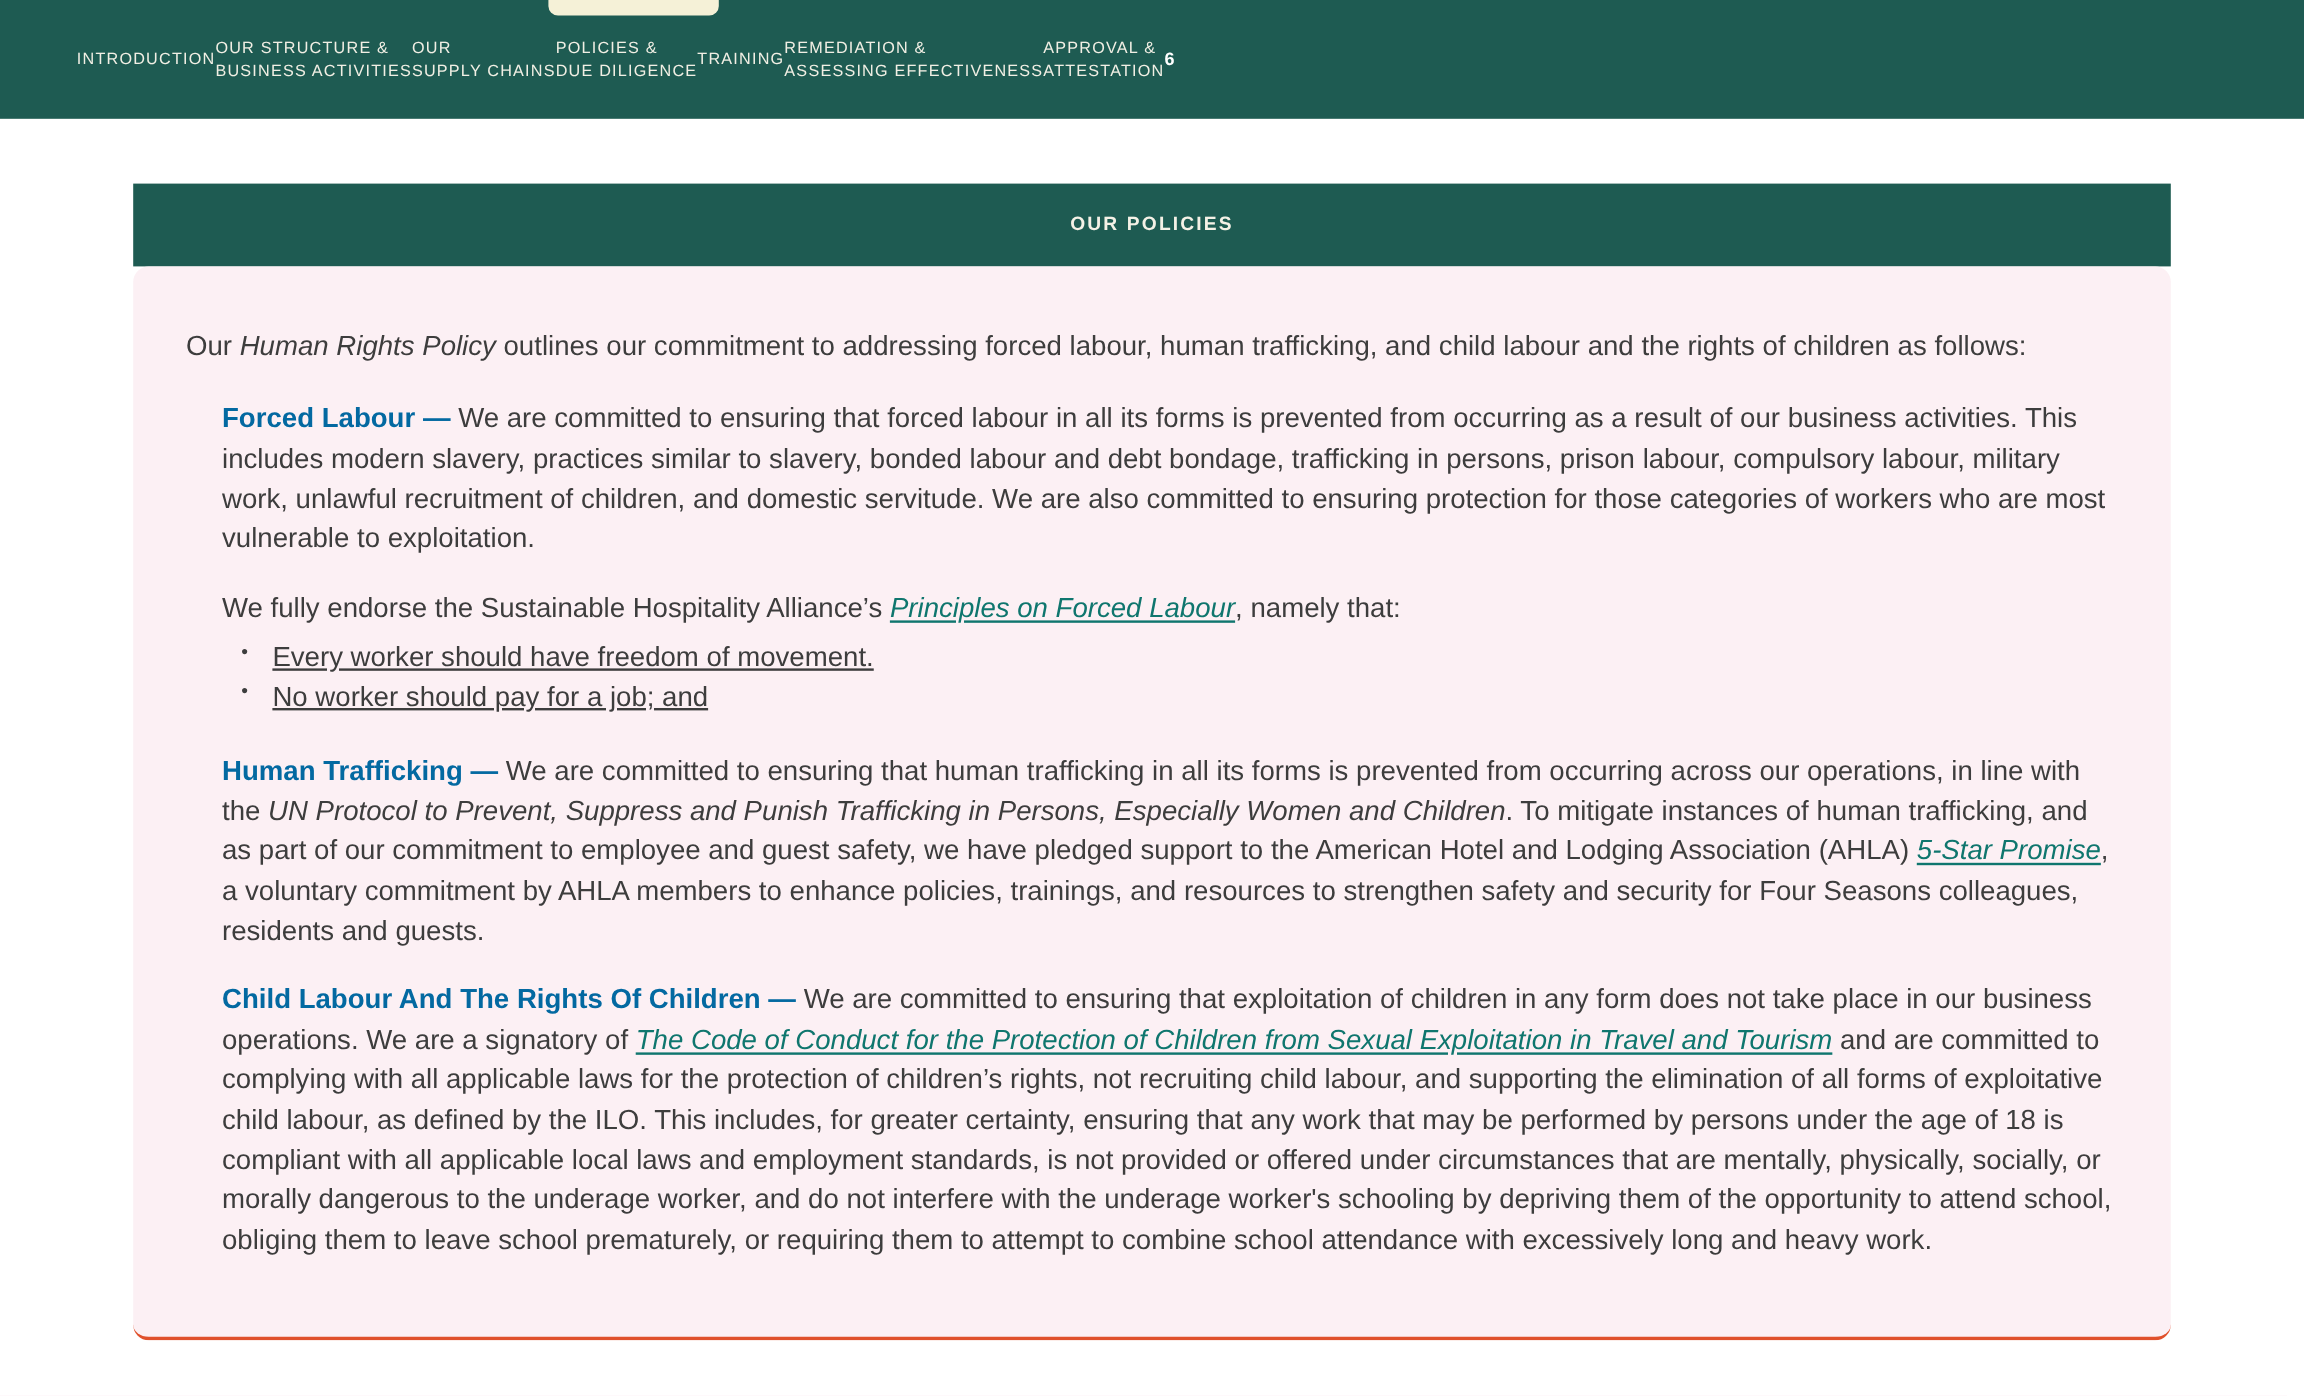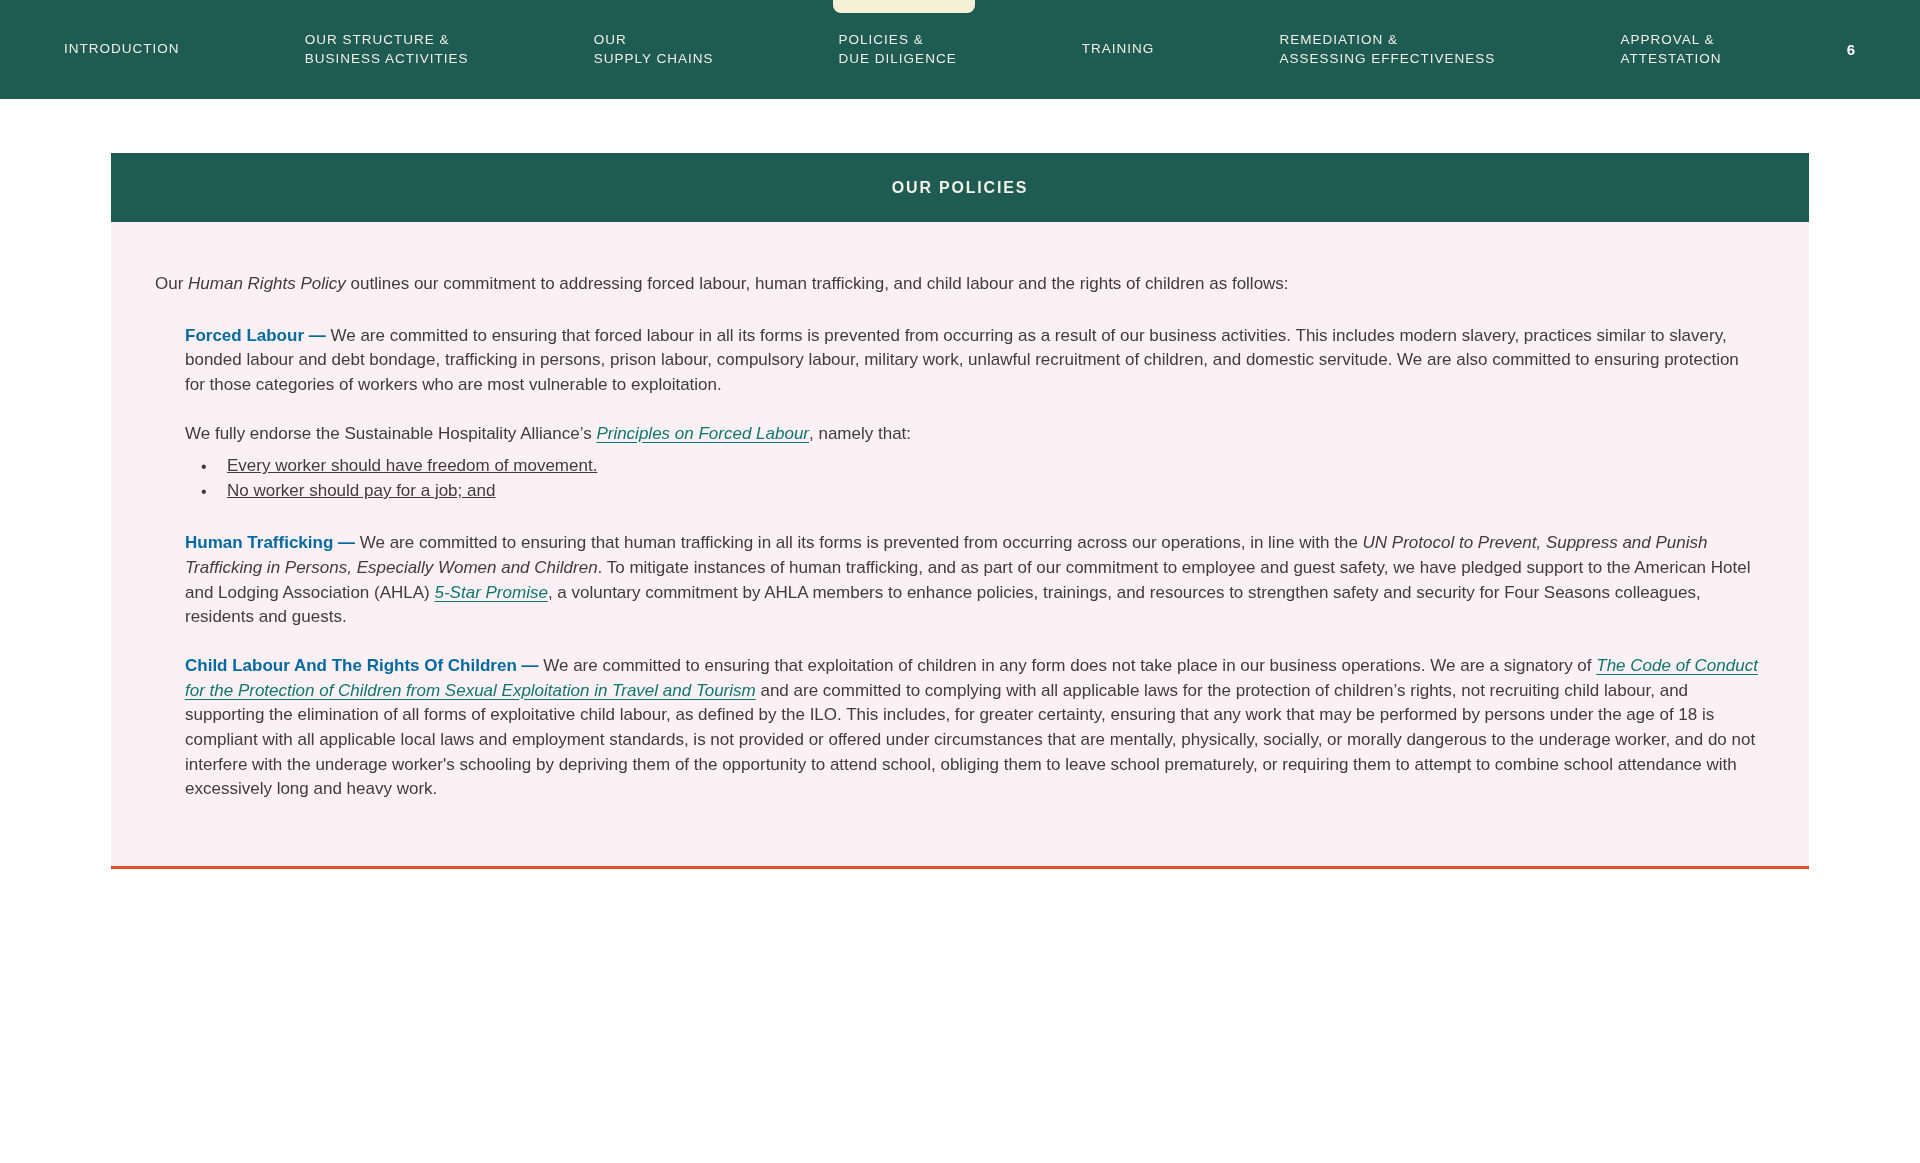--- a/index.html
+++ b/index.html
@@ -12,21 +12,20 @@
     color: #3d3d3d;
   }
 
   
   .topnav {
     position: relative;
     height: 99px;
     background: #1e5b52;
     display: flex;
     align-items: center;
-    justify-content: space-between;
     padding: 0 64px;
   }
   .nav-item {
     position: relative;
     height: 100%;
     display: flex;
     align-items: center;
     cursor: pointer;
   }
   .nav-label {
@@ -72,22 +71,23 @@
     color: #f4f1e6;
     font-size: 16px;
     font-weight: bold;
     letter-spacing: 1.8px;
     text-transform: uppercase;
   }
   .card-body {
     background: #fcf0f4;
     padding: 50px 48px 58px 44px;
     border-bottom: 3px solid #e0512c;
-    font-size: 17px;
+    font-size: 23px;
     line-height: 1.45;
+    border-radius: 13px;
   }
   p { margin: 0; }
   .intro { margin-bottom: 27px; }
   .para { margin-bottom: 24px; }
   .para.tight { margin-bottom: 8px; }
   .para.last { margin-bottom: 6px; }
   .indent { margin-left: 30px; }
   strong { color: #0369a1; }
   em { font-style: italic; }
   a.doc-link {

